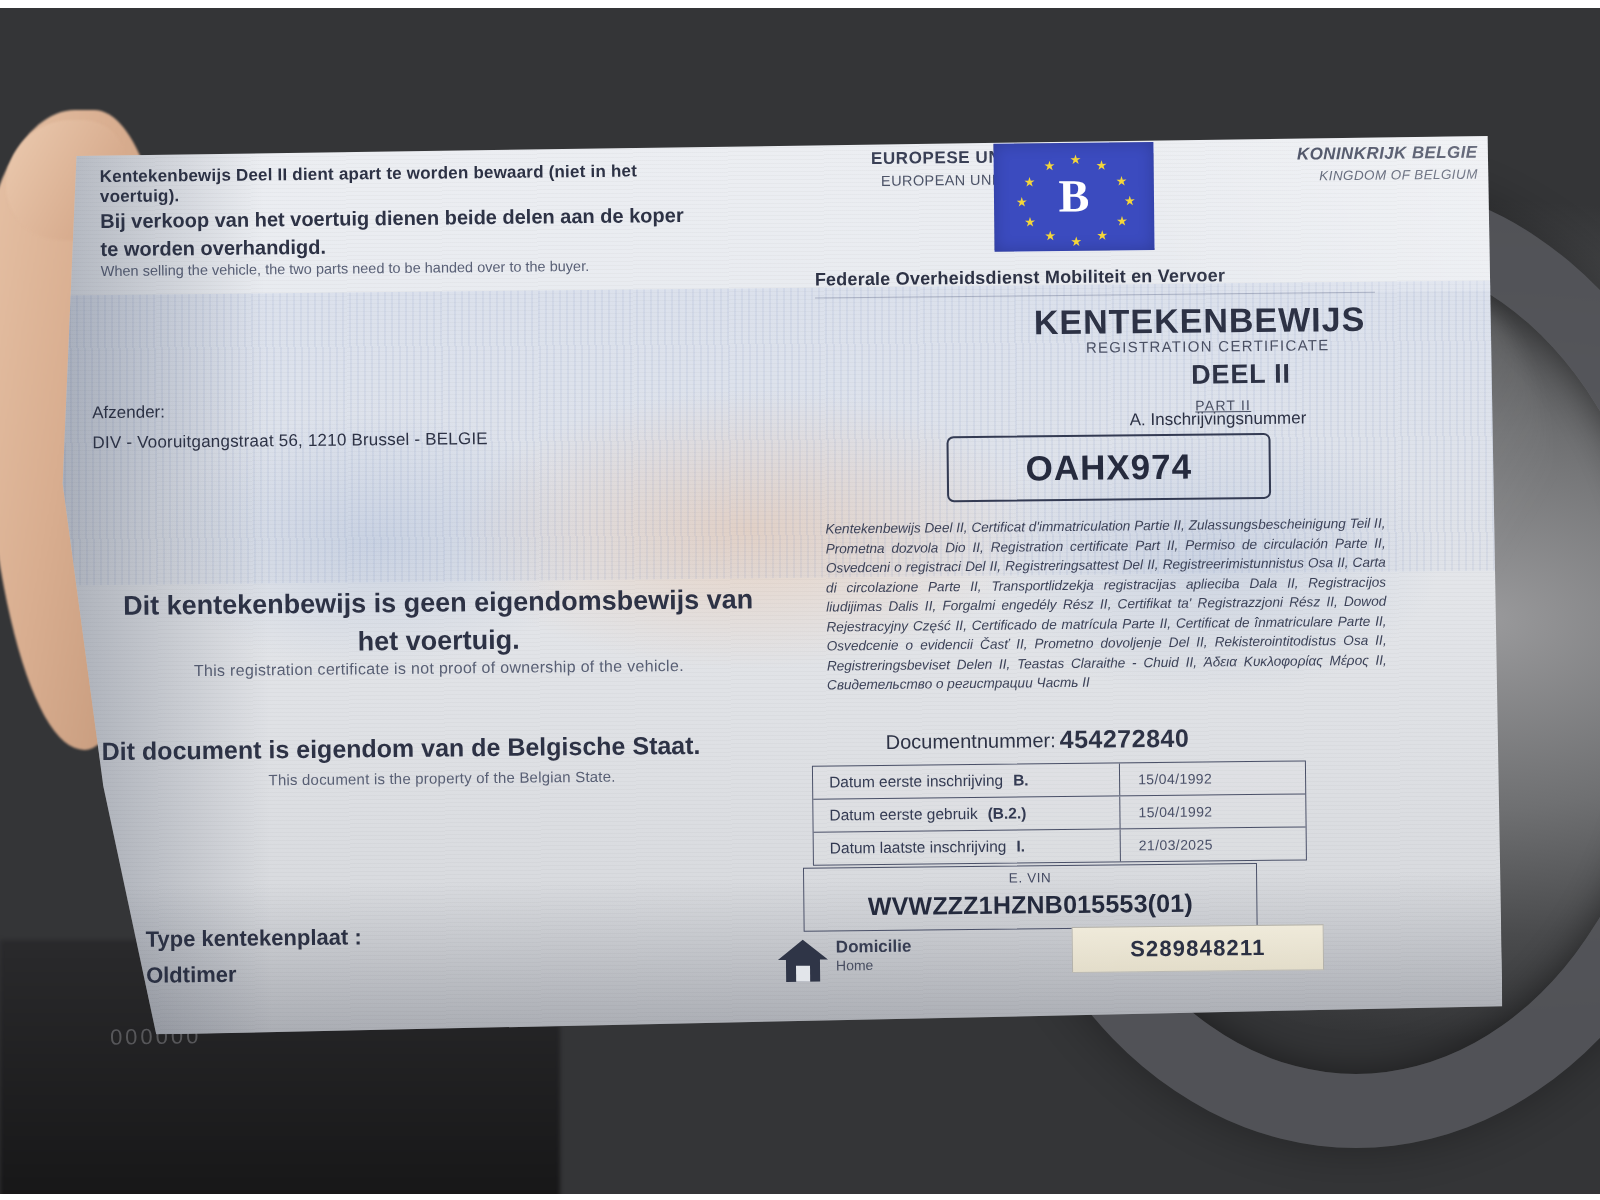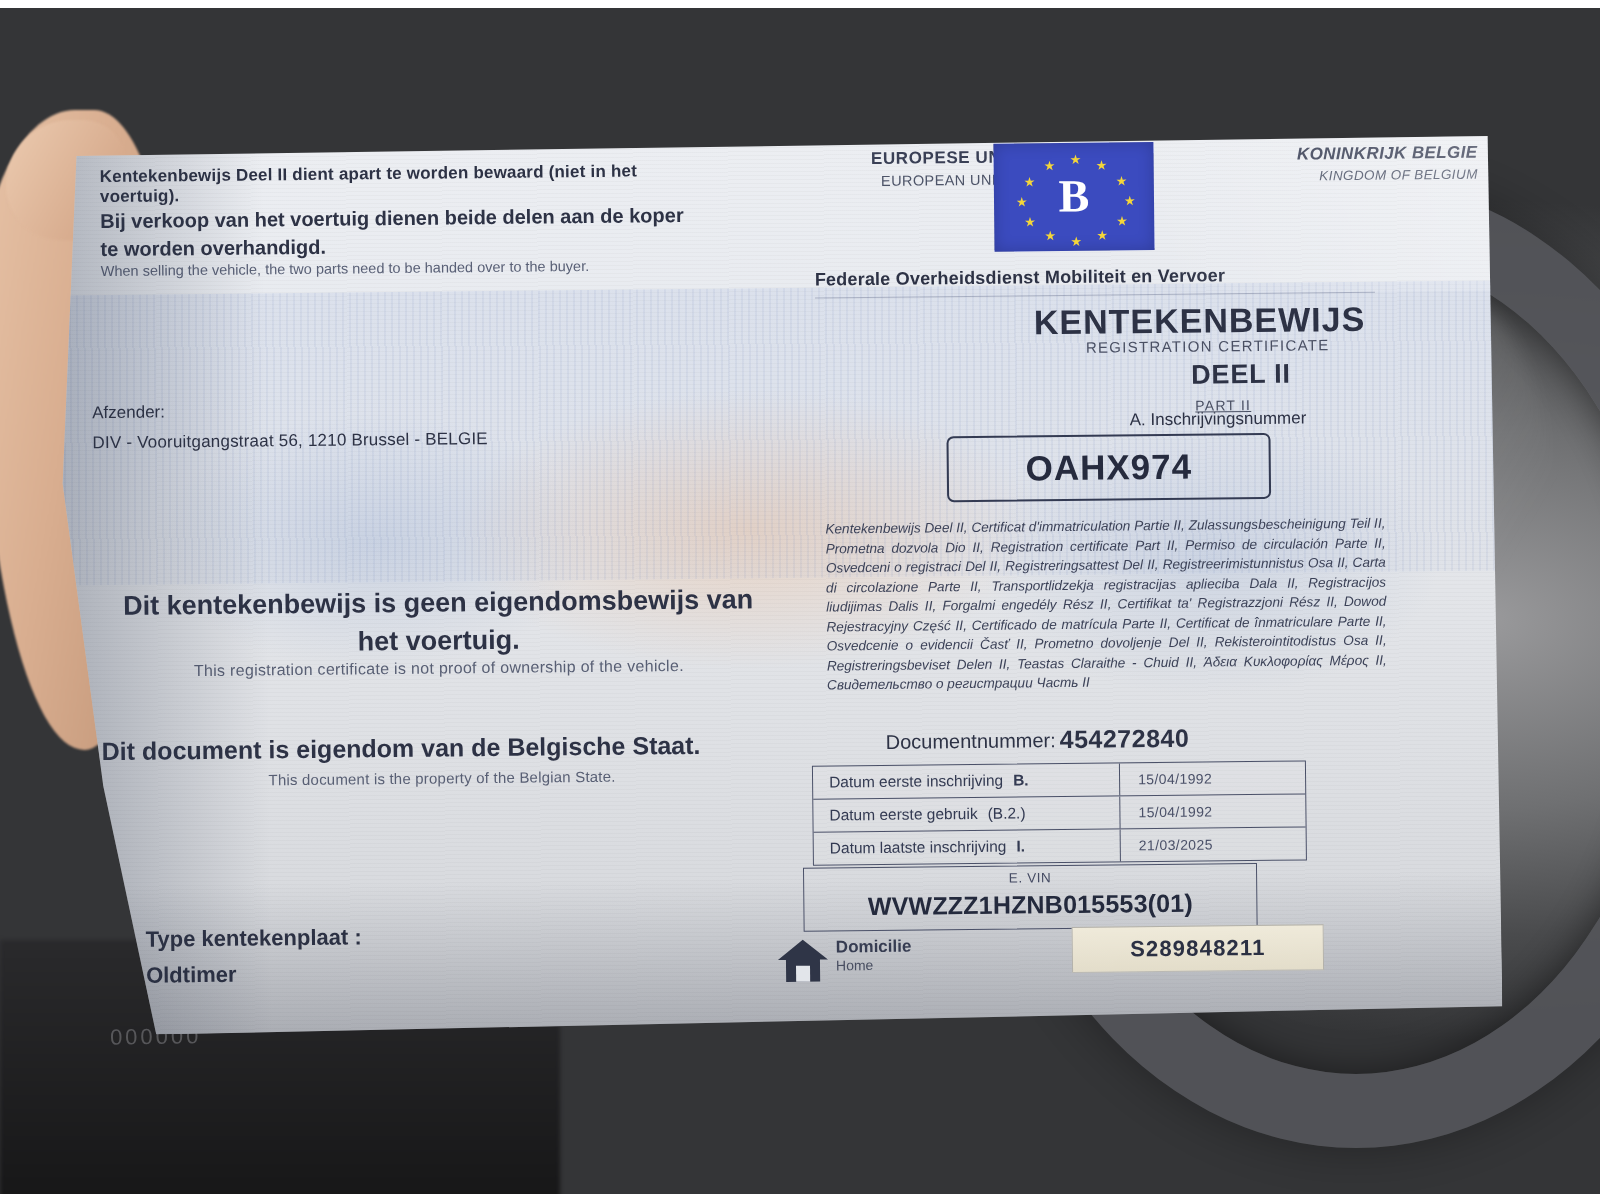--- a/index.html
+++ b/index.html
@@ -420,21 +420,21 @@
         <div class="row">
           <div class="c1">
             <span>Datum eerste inschrijving</span>
             <span style="margin-left:10px;font-weight:bold;">B.</span>
           </div>
           <div class="c2">15/04/1992</div>
         </div>
         <div class="row">
           <div class="c1">
             <span>Datum eerste gebruik</span>
-            <span style="margin-left:10px;font-weight:normal;">(B.2.)</span>
+            <span style="margin-left:10px;font-weight:bold;">(B.2.)</span>
           </div>
           <div class="c2">15/04/1992</div>
         </div>
         <div class="row">
           <div class="c1">
             <span>Datum laatste inschrijving</span>
             <span style="margin-left:10px;font-weight:bold;">I.</span>
           </div>
           <div class="c2">21/03/2025</div>
         </div>

